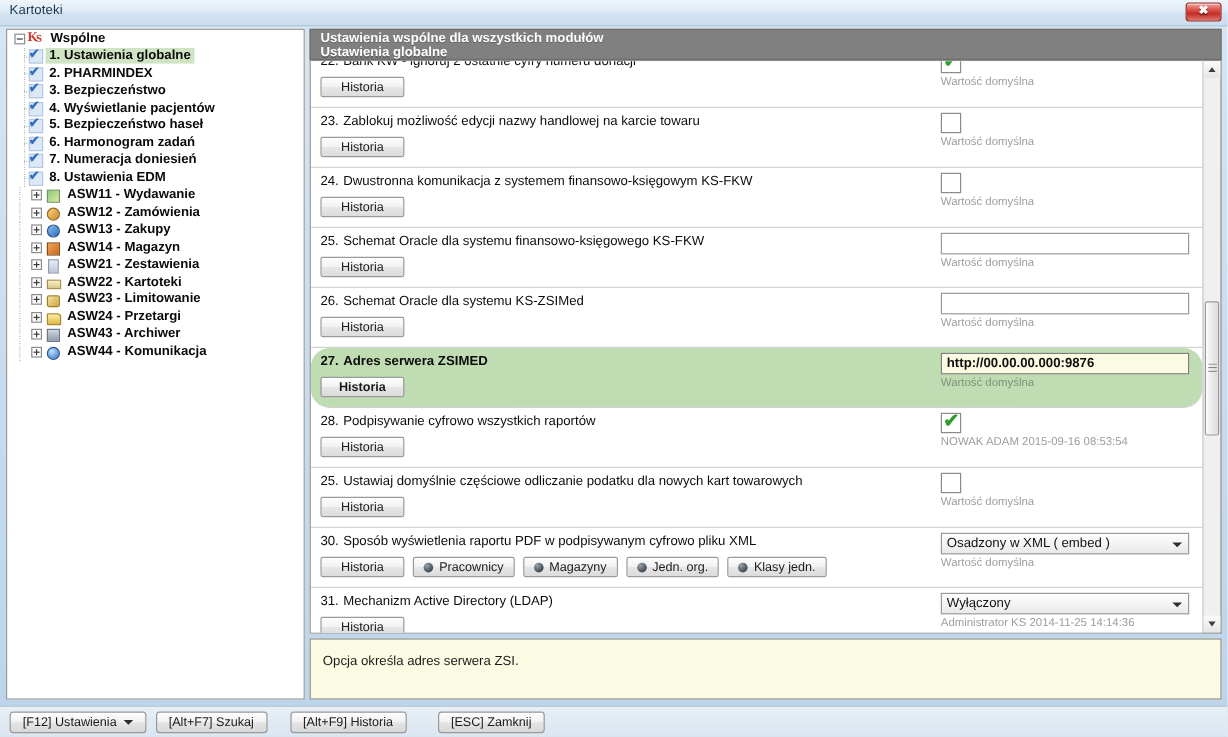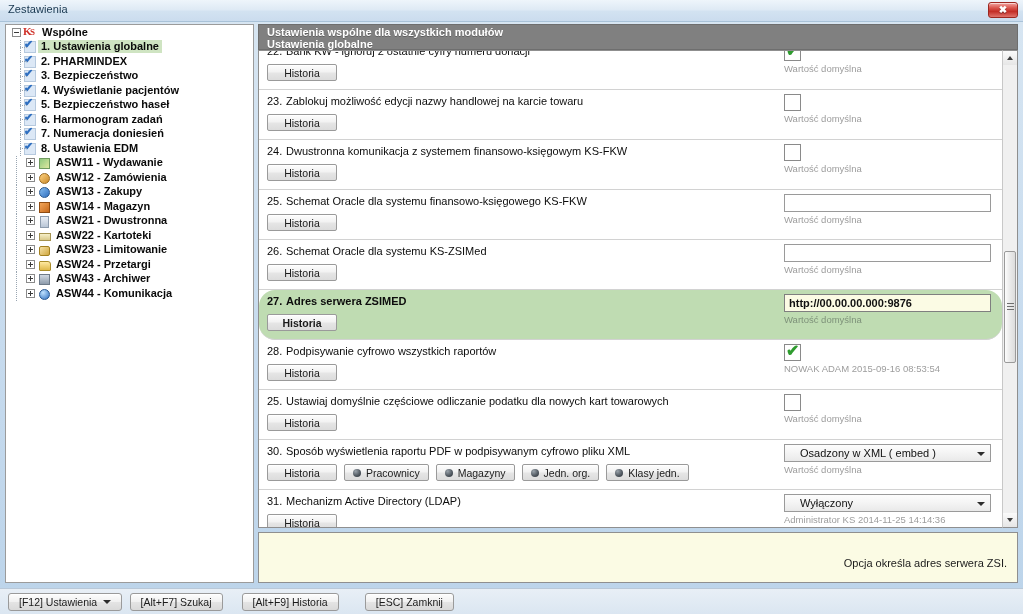--- a/index.html
+++ b/index.html
@@ -232,21 +232,21 @@
     background: #fbfbe4;
     border: 1px solid #7f7f7f;
     font-weight: bold;
   }
 
   .combo {
     width: 207px; height: 18px;
     background: linear-gradient(180deg,#fdfdfd 0%,#f4f4f4 50%,#e9e9e9 100%);
     border: 1px solid #9a9a9a;
     font-size: 11px; color: #111;
-    padding: 0 18px 0 15px;
+    padding: 0 18px 0 4px;
     display: flex; align-items: center;
     position: relative;
     cursor: pointer;
   }
   .combo .car {
     position: absolute; right: 5px; top: 7px;
     width: 0; height: 0;
     border-left: 4px solid transparent;
     border-right: 4px solid transparent;
     border-top: 4px solid #2c2c2c;
@@ -285,22 +285,22 @@
     width: 7px; height: 8px;
     background-image: linear-gradient(#6f6f6f 1px, transparent 1px);
     background-size: 7px 3px;
   }
 
   
   #descbox {
     position: absolute; left: 0; top: 508px; width: 760px; height: 51px;
     background: #fbfbe4;
     border: 1px solid #8f8f8f;
-    padding: 24px 10px;
-    font-size: 11px; color: #1b1b1b; text-align: right;
+    padding: 12px 10px;
+    font-size: 11px; color: #1b1b1b;
   }
 
   
   #statusbar {
     position: absolute; left: 0; top: 588px; width: 1023px; height: 26px;
     background: linear-gradient(180deg,#e8eff6 0%,#dbe6f1 100%);
     border-top: 1px solid #b9c8d8;
   }
   #statusbar .sbtn {
     position: absolute; top: 4px; height: 18px;
@@ -319,21 +319,21 @@
     border-right: 4px solid transparent;
     border-top: 4px solid #2c2c2c;
   }
 </style>
 </head>
 <body>
 
 <div id="window">
 
   <div id="titlebar">
-    <div class="ttl">Zestawienia</div>
+    <div class="ttl">Kartoteki</div>
     <div id="closebtn">
       <span class="x">✖</span>
     </div>
   </div>
 
   <div id="content">
 
     <div id="treepanel">
       <div id="tree-host">
           <div class="tnode root">
@@ -389,21 +389,21 @@
             <span class="lbl">ASW13 - Zakupy</span>
           </div>
           <div class="tnode mod">
             <span class="tog plus"></span>
             <span class="ico mod4"></span>
             <span class="lbl">ASW14 - Magazyn</span>
           </div>
           <div class="tnode mod">
             <span class="tog plus"></span>
             <span class="ico mod5"></span>
-            <span class="lbl">ASW21 - Dwustronna</span>
+            <span class="lbl">ASW21 - Zestawienia</span>
           </div>
           <div class="tnode mod">
             <span class="tog plus"></span>
             <span class="ico mod6"></span>
             <span class="lbl">ASW22 - Kartoteki</span>
           </div>
           <div class="tnode mod">
             <span class="tog plus"></span>
             <span class="ico mod7"></span>
             <span class="lbl">ASW23 - Limitowanie</span>

